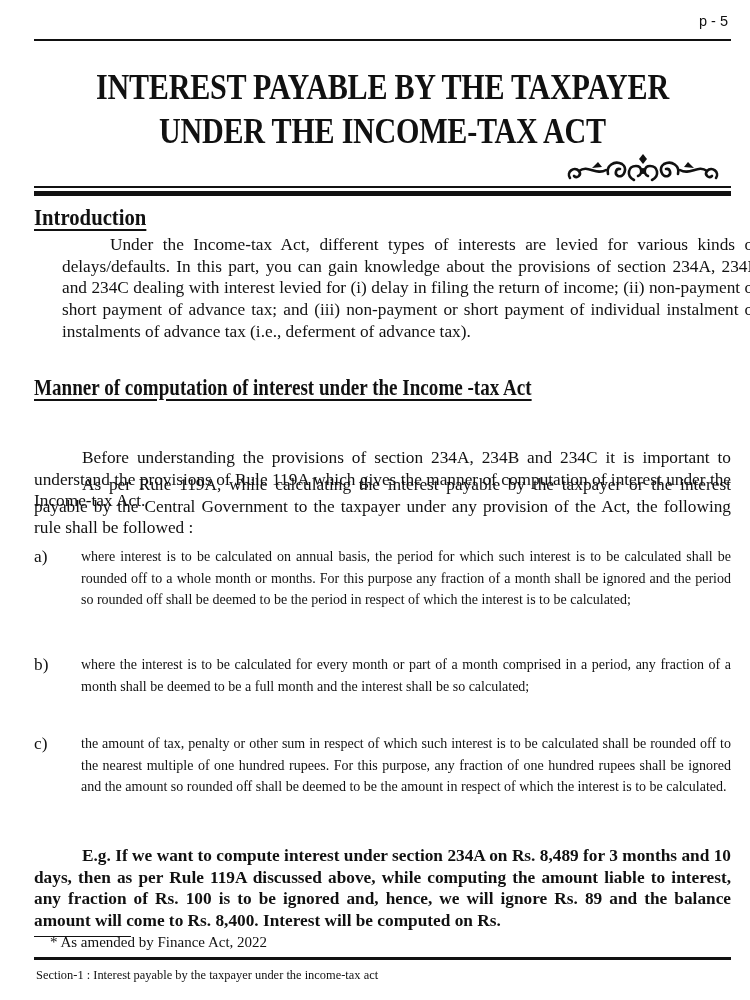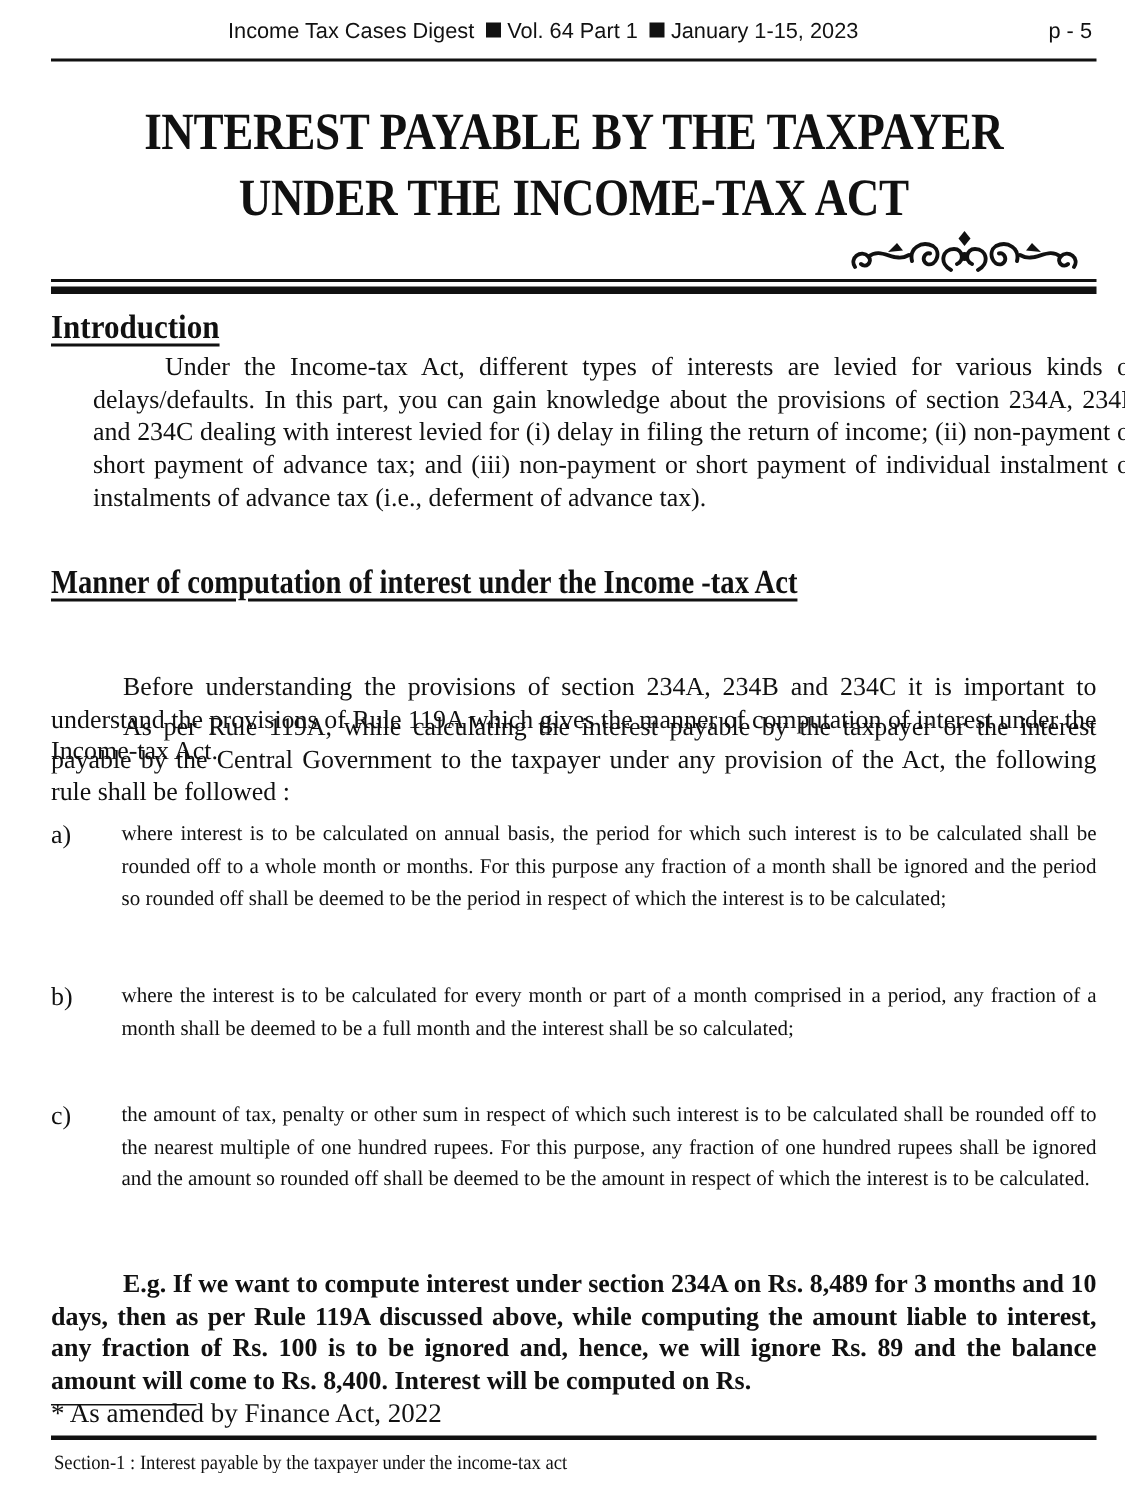--- a/index.html
+++ b/index.html
@@ -57,38 +57,33 @@
   .list-item .marker { position: absolute; left: 0; top: 0; font-size: 17.3px; line-height: 21.7px; }
   .list-item .body {
     position: absolute; left: 47px; width: 650px;
     font-size: 14px; line-height: 21.7px; text-align: justify; text-align-last: left;
   }
   .li-a { top: 546px; }
   .li-b { top: 654px; }
   .li-c { top: 733px; }
 
   .footnote-rule { position: absolute; top: 936px; left: 0; width: 97px; height: 1px; background: #111; }
-  .footnote { position: absolute; top: 933px; left: 0; font-size: 18px; line-height: 18px; white-space: nowrap; }
+  .footnote { position: absolute; top: 933px; left: 16px; font-size: 15px; line-height: 18px; white-space: nowrap; }
   .footer-rule { position: absolute; top: 957px; left: 0; width: 697px; height: 2.5px; background: #111; }
   .running-footer {
     position: absolute; top: 966px; left: 2px; font-size: 13.5px; line-height: 18px; white-space: nowrap;
     transform: scaleX(0.92); transform-origin: left top;
   }
 </style>
 </head>
 <body>
 
 <div class="page">
 
   <div class="running-header">
-    <span class="journal">
-      <span>Income Tax Cases Digest</span>
-      <span class="sq"></span><span>Vol. 64 Part 1</span>
-      <span class="sq"></span><span>January 1-15, 2023</span>
-    </span>
     <span class="page-no">p - 5</span>
   </div>
   <div class="header-rule"></div>
 
   <div class="title">
     <div>INTEREST PAYABLE BY THE TAXPAYER</div>
     <div>UNDER THE INCOME-TAX ACT</div>
   </div>
 
   <svg class="ornament" viewBox="0 0 162 34">

